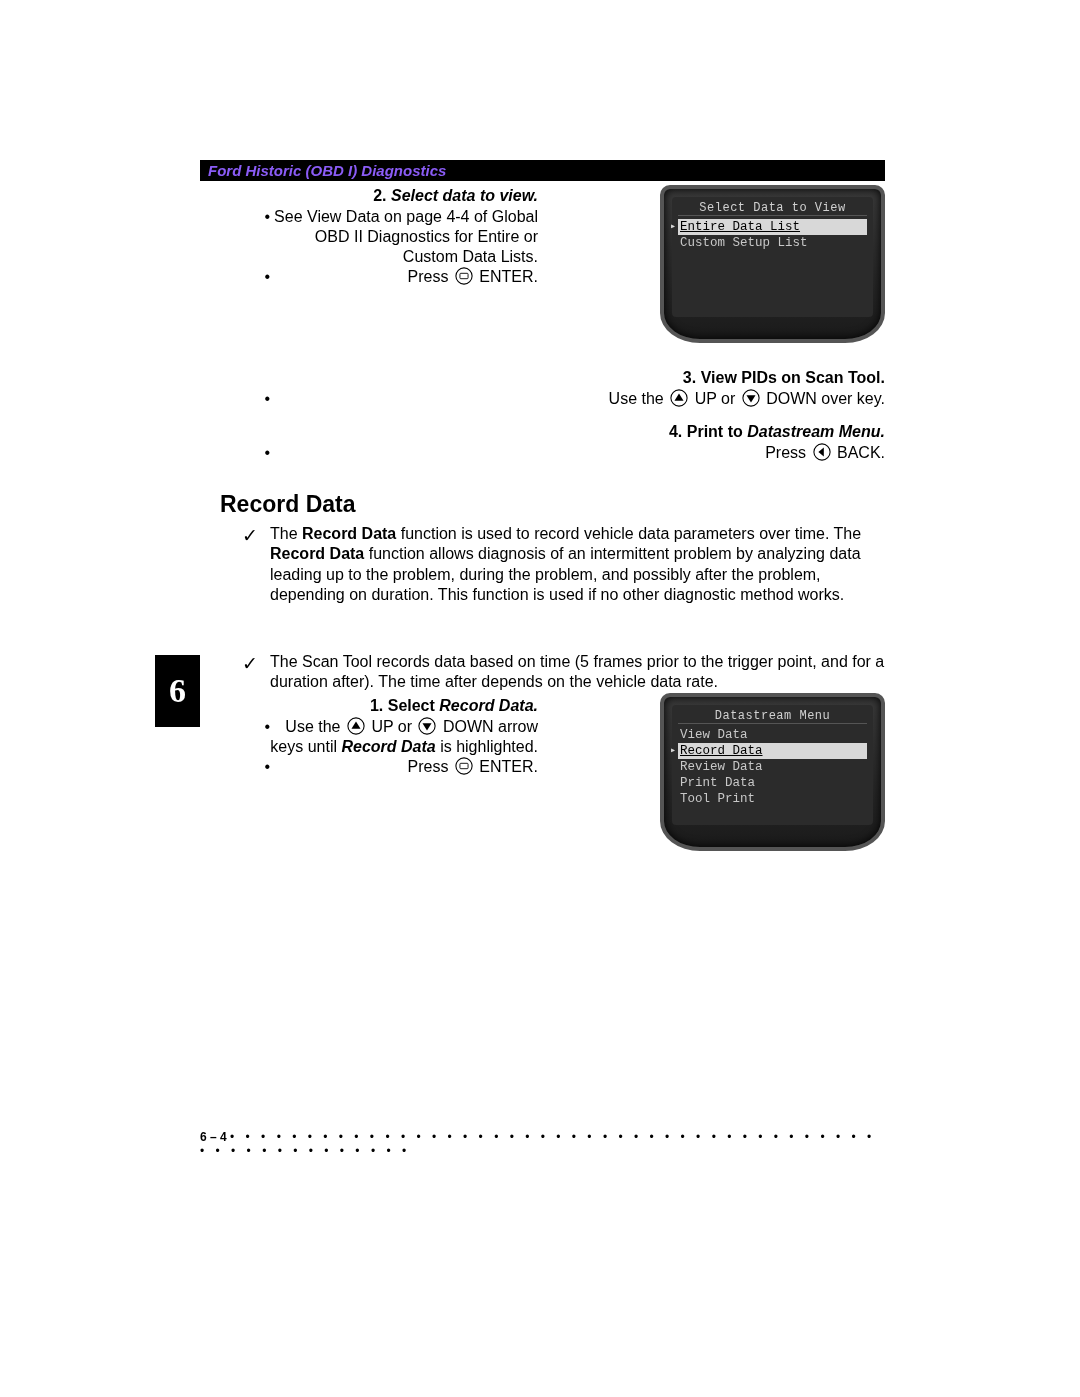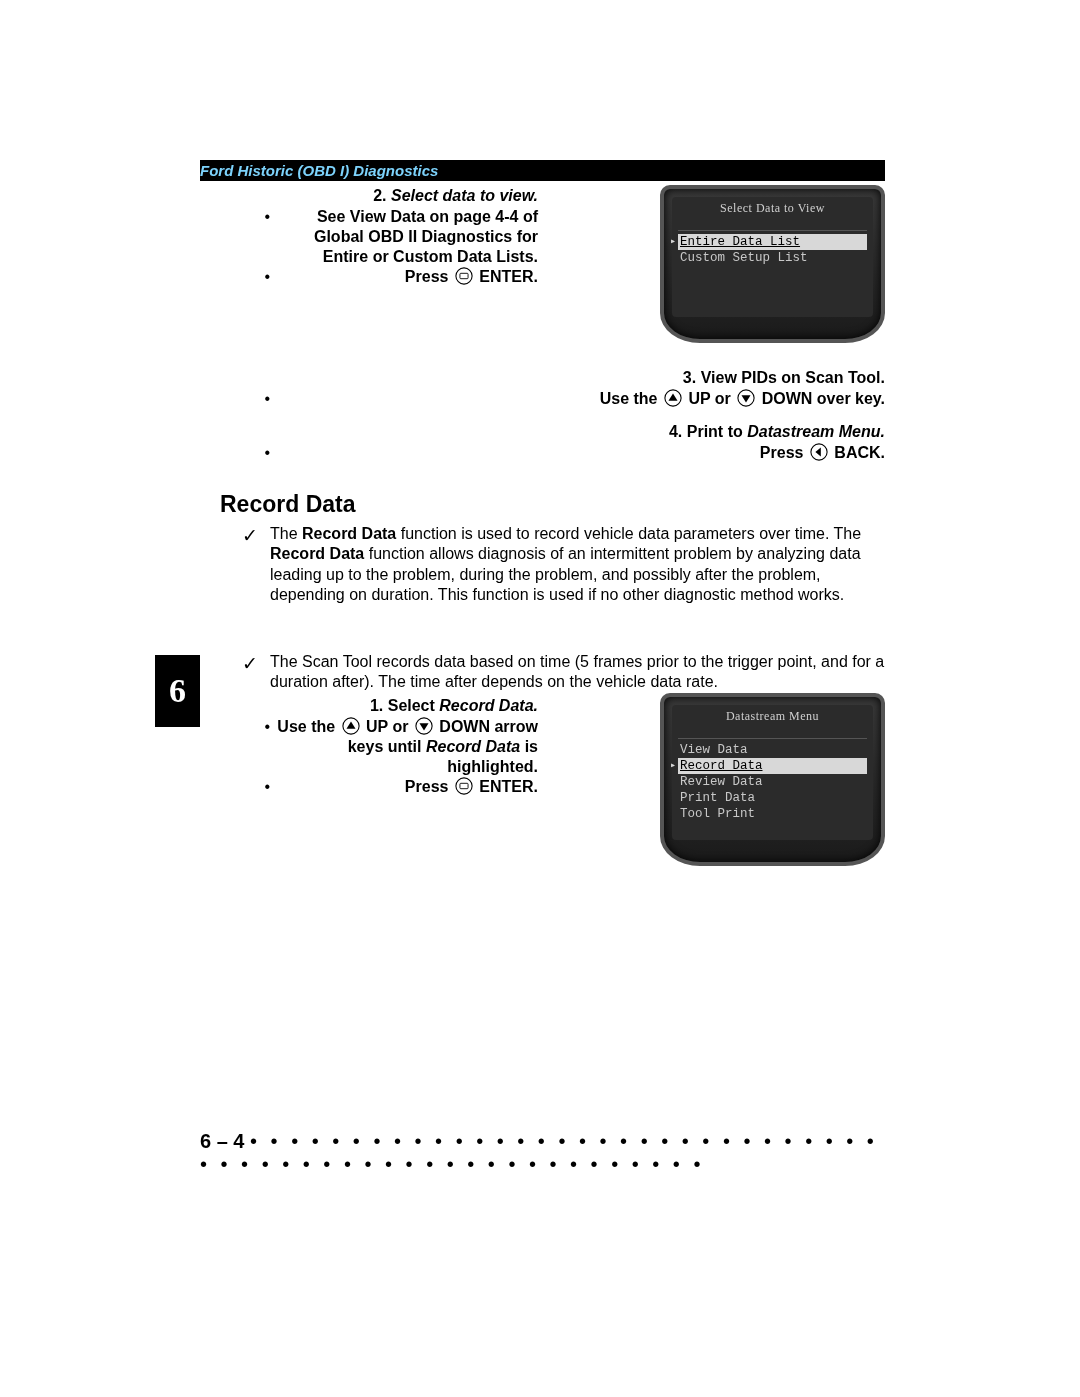--- a/index.html
+++ b/index.html
@@ -13,35 +13,35 @@
     position: relative;
   }
   .page {
     position: absolute;
     left: 200px;
     top: 160px;
     width: 685px;
   }
   .header-bar {
     background: #000;
-    color: #7dd3fc;
+    color: #8b5cf6;
     font-weight: bold;
     font-style: italic;
     font-size: 15px;
-    padding: 2px 0;
+    padding: 2px 8px;
     width: 100%;
     margin-bottom: 6px;
   }
   .step-block { margin-left: 38px; margin-top: 6px; position: relative; text-align: right; }
   .step-title { font-weight: bold; }
   .italic { font-style: italic; }
   .bullet-list { margin-left: 22px; margin-top: 2px; }
   .bullet { display: flex; align-items: flex-start; line-height: 1.25; }
   .bullet .dot { width: 10px; flex: 0 0 10px; }
-  .bullet .txt { flex: 1; font-weight: bold; }
+  .bullet .txt { flex: 1; }
   .inline-icon {
     display: inline-block;
     width: 18px; height: 18px;
     vertical-align: -3px;
     margin: 0 2px;
   }
   .inline-icon svg { width: 100%; height: 100%; display: block; }
 
   .screen-float1 { position: absolute; right: 0; top: -2px; }
   .screen-float2 { position: absolute; right: 0; top: -4px; }
@@ -62,23 +62,22 @@
     border-radius: 4px;
     padding: 4px 6px 18px 6px;
     min-height: 120px;
   }
   .screen .title {
     text-align: center;
     font-size: 12px;
     letter-spacing: 0.5px;
     color: #d0d0d0;
     border-bottom: 1px solid #555;
-    padding-bottom: 14px;
+    padding-bottom: 0;
     margin-bottom: 3px;
-    font-family: Liberation Serif, serif;
   }
   .screen .item { padding: 1px 2px; color: #c8c8c8; }
   .screen .item.sel {
     background: #d8d8d8;
     color: #000;
     position: relative;
     text-decoration: underline;
   }
   .screen .item.sel::before {
     content: "▸";
@@ -124,21 +123,21 @@
     align-items: center;
     justify-content: center;
   }
   .from-line { margin-left: 70px; margin-top: 18px; }
   .footer {
     position: absolute;
     left: 200px;
     top: 1130px;
     width: 685px;
     font-weight: bold;
-    font-size: 20px;
+    font-size: 12px;
     letter-spacing: 0px;
   }
   .footer .dots { letter-spacing: 4px; font-weight: normal; }
   .step2-wrap { position: relative; min-height: 170px; }
   .step-record-wrap { position: relative; min-height: 200px; }
 </style>
 </head>
 <body>
 
 <div class="page">

